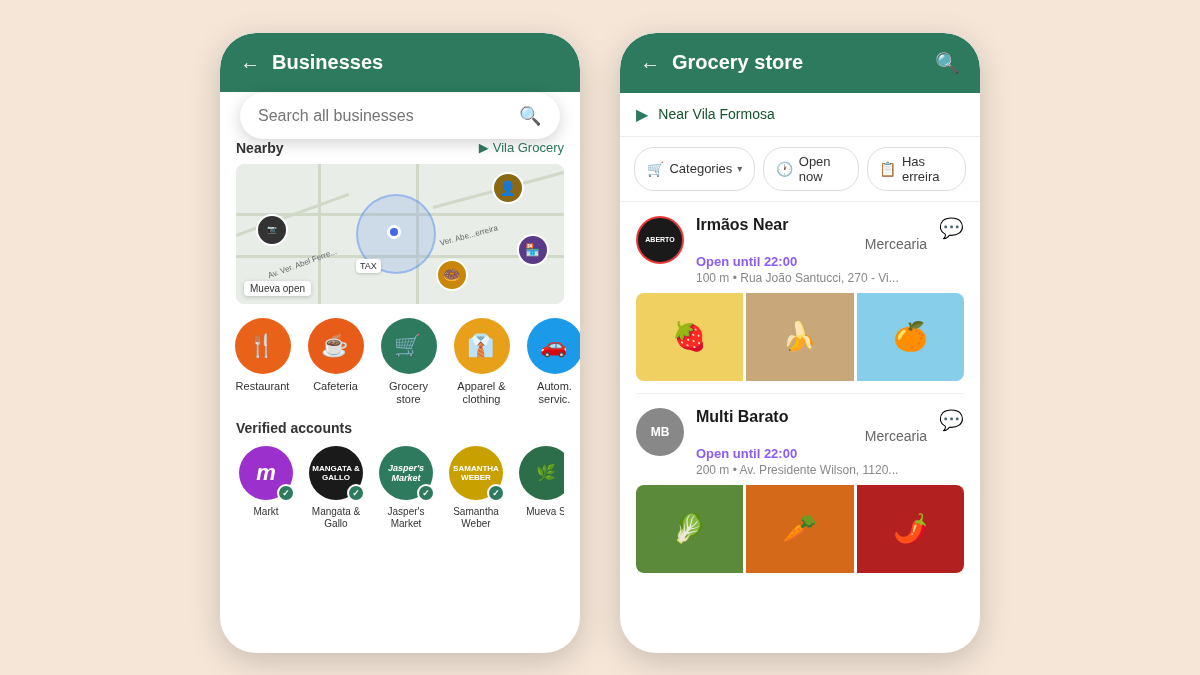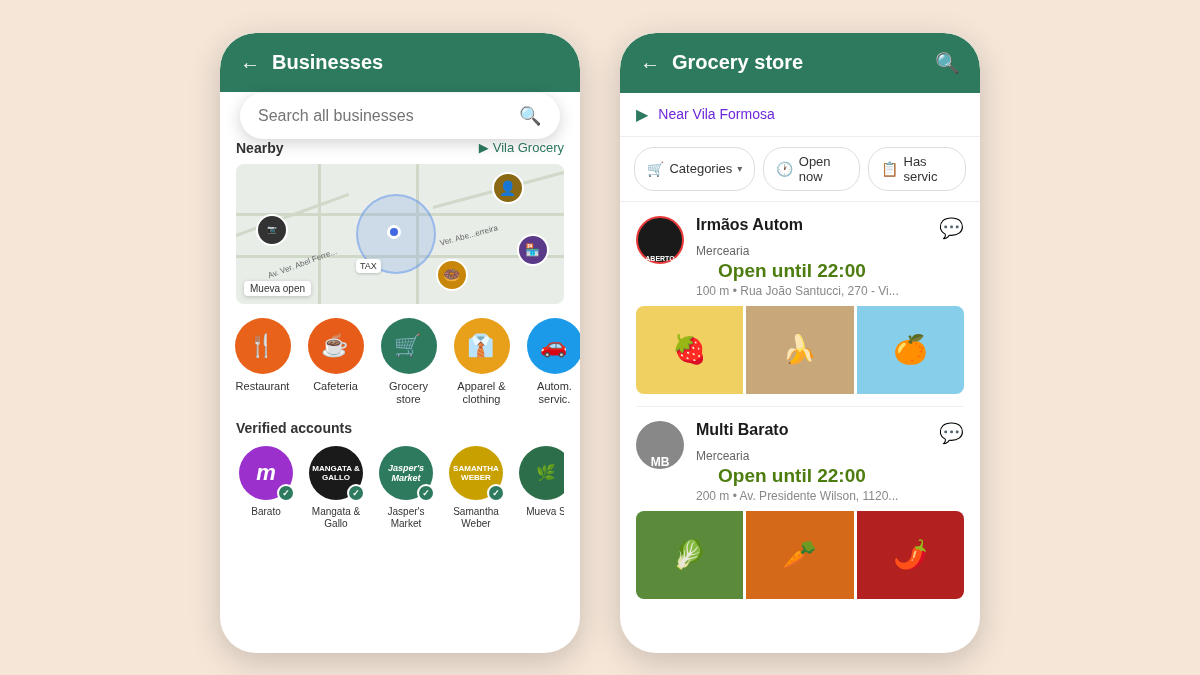--- a/index.html
+++ b/index.html
@@ -326,21 +326,21 @@
       gap: 10px;
       padding: 12px 16px;
       border-bottom: 1px solid #eee;
     }
     .location-icon {
       color: #2d7a5e;
       font-size: 16px;
     }
     .location-text {
       font-size: 14px;
-      color: #6d28d9;
+      color: #14532d;
       font-weight: 500;
     }
 
     
     .filter-row {
       display: flex;
       gap: 8px;
       padding: 10px 14px;
       border-bottom: 1px solid #eee;
     }
@@ -377,46 +377,46 @@
       display: flex;
       align-items: flex-start;
       gap: 12px;
       margin-bottom: 6px;
     }
     .business-logo {
       width: 48px;
       height: 48px;
       border-radius: 50%;
       display: flex;
-      align-items: flex-end;
+      align-items: center;
       justify-content: center;
       font-size: 11px;
       font-weight: bold;
       color: white;
       flex-shrink: 0;
     }
     .logo-aberto { background: #1a1a1a; border: 2px solid #e83a3a; }
     .logo-multi { background: #888; }
     .business-info { flex: 1; }
     .business-name {
       font-size: 16px;
       font-weight: 700;
       color: #1a1a1a;
     }
     .business-type {
-      font-size: 12px;
+      font-size: 14px;
       color: #666;
-      margin-top: 10px;
+      margin-top: 2px;
+      text-align: right;
     }
     .business-status {
-      font-size: 19px;
-      color: #4d7c0f;
+      font-size: 13px;
+      color: #8b5cf6;
       font-weight: 600;
       margin-top: 2px;
-      margin-left: 22px;
     }
     .business-address {
       font-size: 12px;
       color: #888;
       margin-top: 2px;
     }
     .business-action {
       color: #2d7a5e;
       font-size: 20px;
     }
@@ -538,21 +538,21 @@
       </div>
 
       <div class="verified-section">
         <div class="verified-title">Verified accounts</div>
         <div class="verified-row">
           <div class="verified-item">
             <div class="verified-avatar av-markt">
               <span style="font-size:22px;font-weight:900;font-style:italic;">m</span>
               <div class="verified-badge">✓</div>
             </div>
-            <span class="verified-name">Barato</span>
+            <span class="verified-name">Markt</span>
           </div>
           <div class="verified-item">
             <div class="verified-avatar av-mangata">
               <span style="font-size:8px;text-align:center;">MANGATA &amp; GALLO</span>
               <div class="verified-badge">✓</div>
             </div>
             <span class="verified-name">Mangata &amp; Gallo</span>
           </div>
           <div class="verified-item">
             <div class="verified-avatar av-jaspers">
@@ -597,33 +597,33 @@
         <span class="chip-icon">🛒</span>
         <span>Categories</span>
         <span class="chip-arrow">▾</span>
       </div>
       <div class="filter-chip">
         <span class="chip-icon">🕐</span>
         <span>Open now</span>
       </div>
       <div class="filter-chip">
         <span class="chip-icon">📋</span>
-        <span>Has servic</span>
+        <span>Has erreira</span>
       </div>
     </div>
 
     <div class="business-list">
 
       <div class="business-item">
         <div class="business-header">
           <div class="business-logo logo-aberto">
             <span class="aberto-text">ABERTO</span>
           </div>
           <div class="business-info">
-            <div class="business-name">Irmãos Autom</div>
+            <div class="business-name">Irmãos Near</div>
             <div class="business-type">Mercearia</div>
             <div class="business-status">Open until 22:00</div>
             <div class="business-address">100 m • Rua João Santucci, 270 - Vi...</div>
           </div>
           <span class="business-action">💬</span>
         </div>
         <div class="product-images">
           <div class="product-img img-strawberry">🍓</div>
           <div class="product-img img-banana">🍌</div>
           <div class="product-img img-orange">🍊</div>

